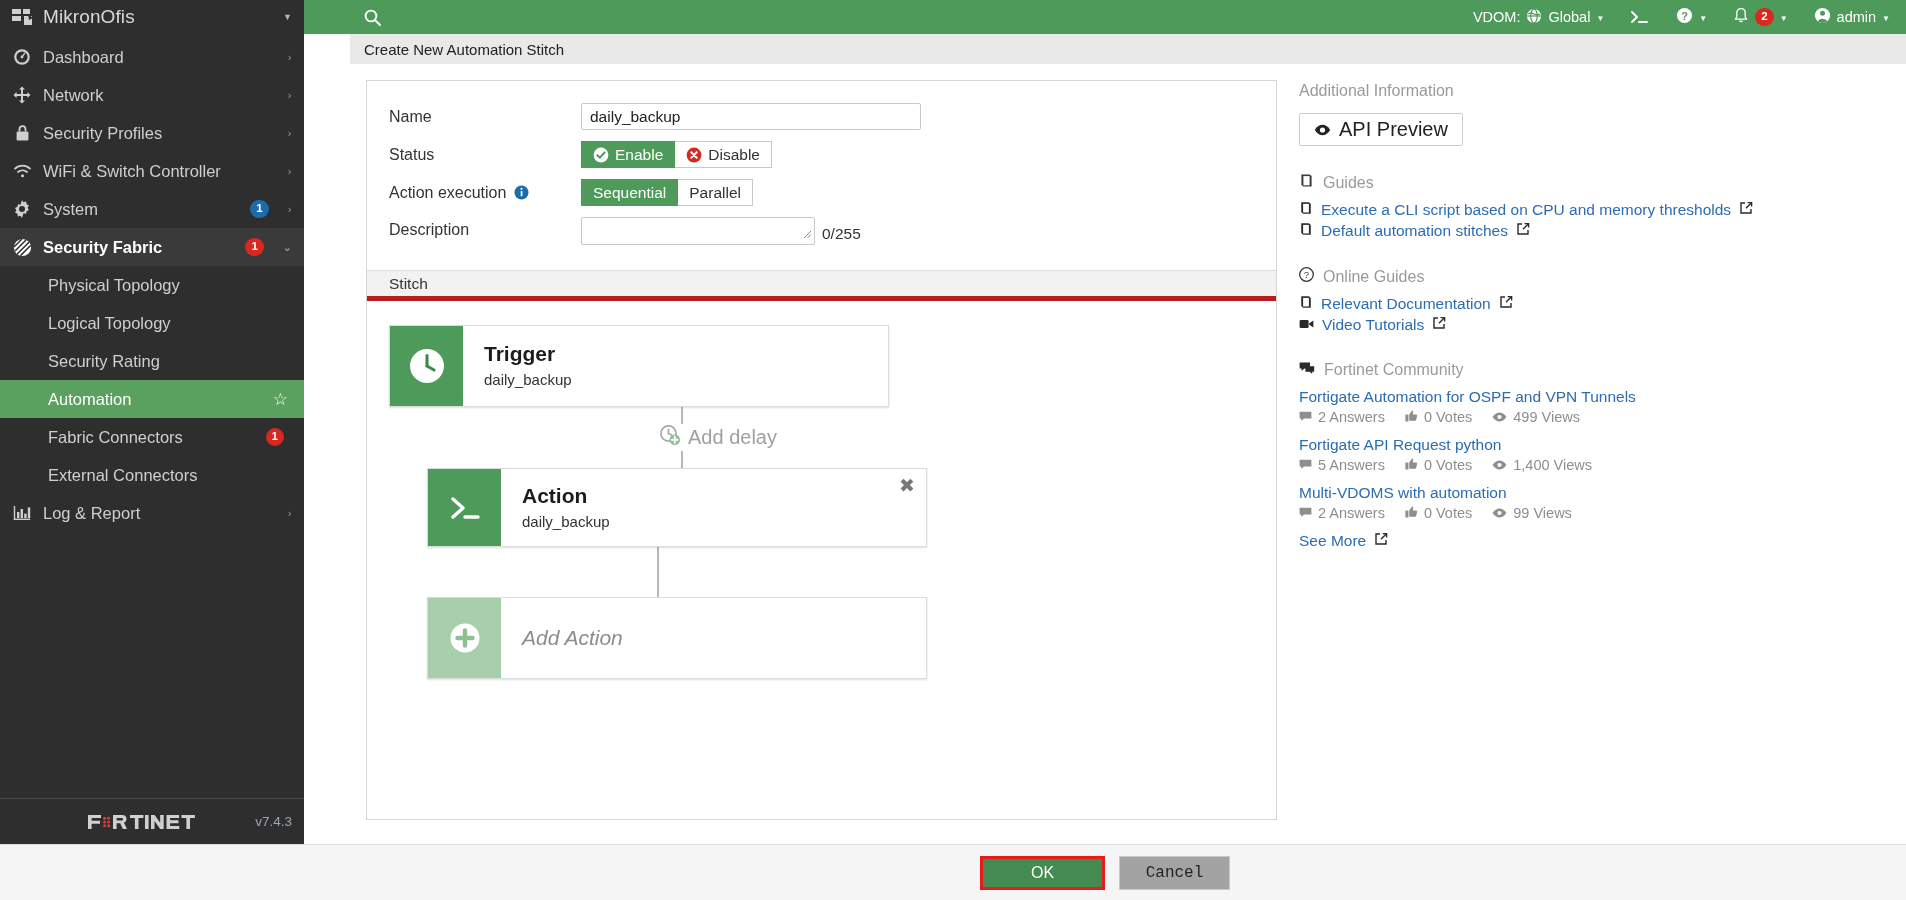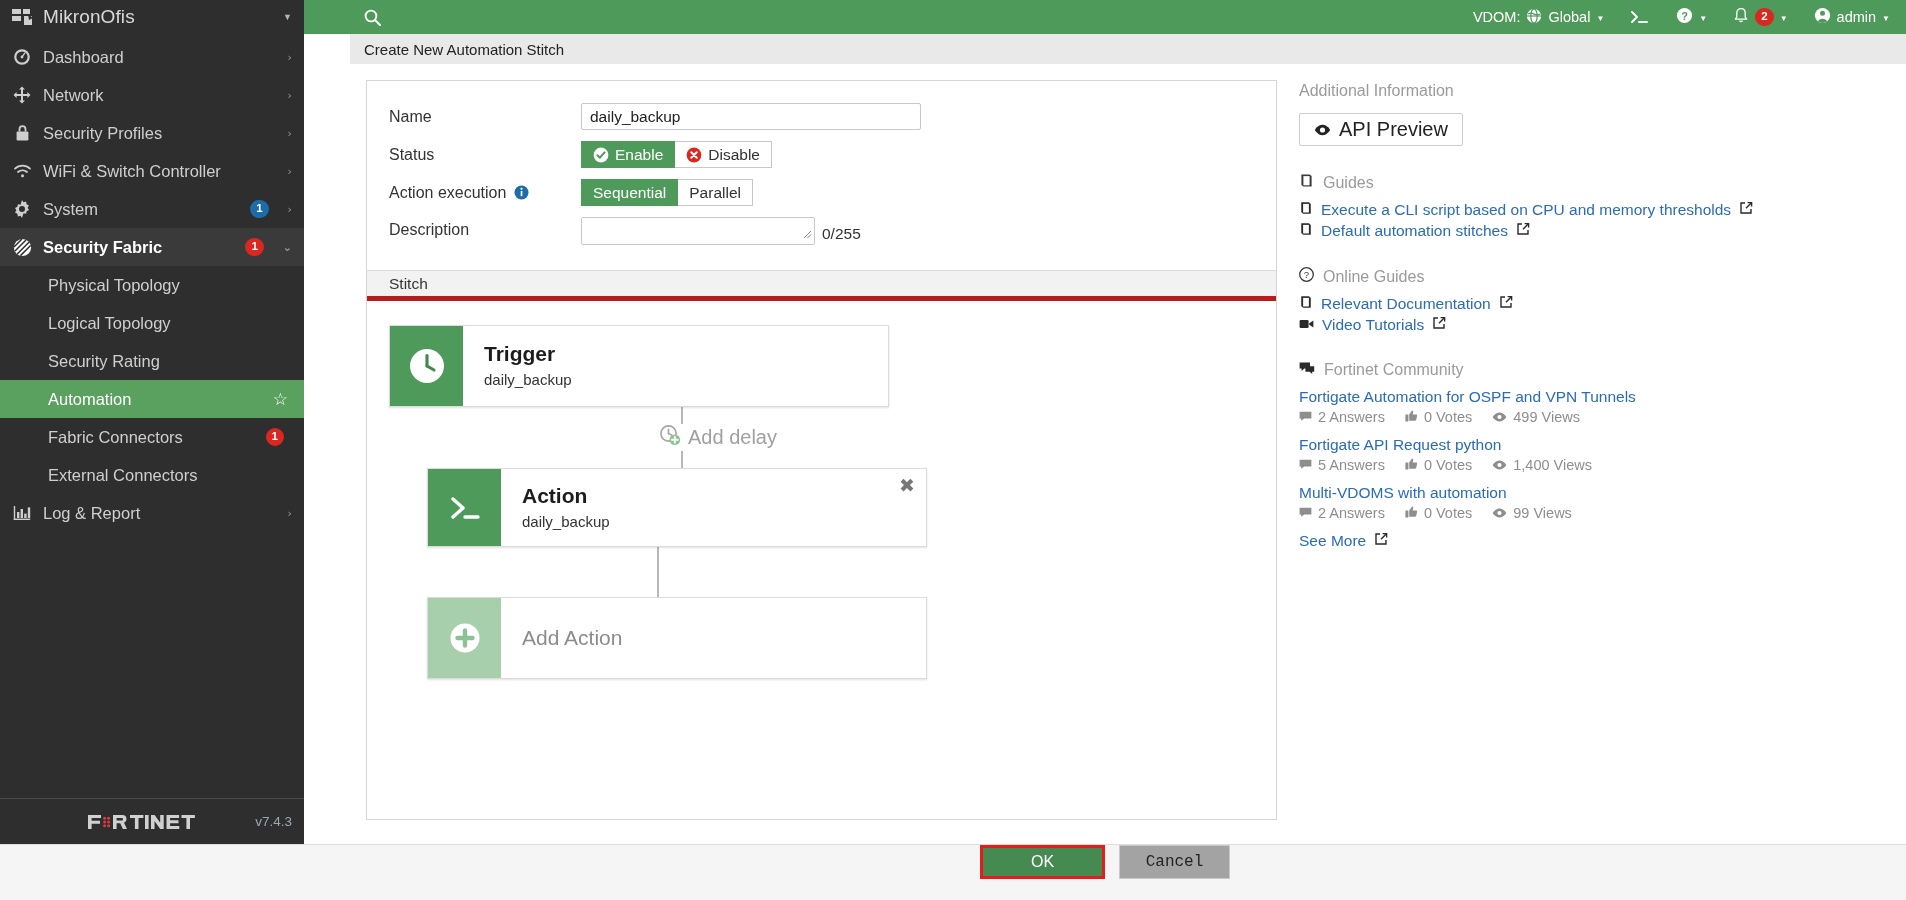--- a/index.html
+++ b/index.html
@@ -133,21 +133,21 @@
     box-shadow: 0 1px 2px rgba(0,0,0,.13); position: relative; cursor: pointer;
   }
   .node-ico {
     width: 73px; display: flex; align-items: center; justify-content: center;
     background: #4e9a5a; flex-shrink: 0;
   }
   .node-ico.light { background: #a7cfac; }
   .node-body { display: flex; flex-direction: column; justify-content: center; padding: 0 0 0 21px; }
   .node-title { font-size: 21px; font-weight: bold; color: #1c1c1c; line-height: 1.28; }
   .node-sub { font-size: 15px; color: #333; line-height: 1.35; margin-top: 2px; }
-  .node-title.muted { font-weight: normal; color: #8c8c8c; font-size: 21px; }
+  .node-title.muted { font-weight: normal; color: #8c8c8c; font-size: 21px; font-style: italic; }
   .node-close {
     position: absolute; top: 7px; right: 11px; font-size: 19px; color: #777;
     cursor: pointer; line-height: 1; font-family: "DejaVu Sans", sans-serif;
   }
 
   .connector { width: 2px; background: #b8b8b8; margin-left: 0; }
   .delay-row { display: flex; align-items: center; gap: 7px; color: #a0a0a0; font-size: 20px; cursor: pointer; }
 
   
   .info-col {
@@ -173,21 +173,21 @@
 
   .post { margin-bottom: 11px; }
   .post-title { color: #2b6cb3; font-size: 15.5px; cursor: pointer; margin-bottom: 3px; }
   .post-stats { display: flex; gap: 20px; color: #8e8e8e; font-size: 14.5px; align-items: center; }
   .stat { display: flex; align-items: center; gap: 6px; }
   .see-more { display: flex; align-items: center; gap: 8px; color: #2b6cb3; font-size: 15.5px; cursor: pointer; margin-top: 10px; }
 
   
   .footer {
     height: 56px; background: #f5f5f5; border-top: 1px solid #ddd;
-    display: flex; align-items: flex-start; justify-content: center; gap: 8px;
+    display: flex; align-items: center; justify-content: center; gap: 8px;
     flex-shrink: 0; padding-left: 304px;
   }
   .ok-wrap { border: 3px solid #e81b1b; padding: 0; display: inline-flex; }
   .btn-ok {
     background: #458a50; color: #fff; border: none; width: 119px; height: 28px;
     font-size: 16px; cursor: pointer; font-family: "Liberation Sans", sans-serif;
   }
   .btn-cancel {
     background: #a3a3a3; color: #222; border: 1px solid #c9c9c9; width: 111px; height: 34px;
     font-size: 16px; cursor: pointer; font-family: Liberation Mono, monospace;

